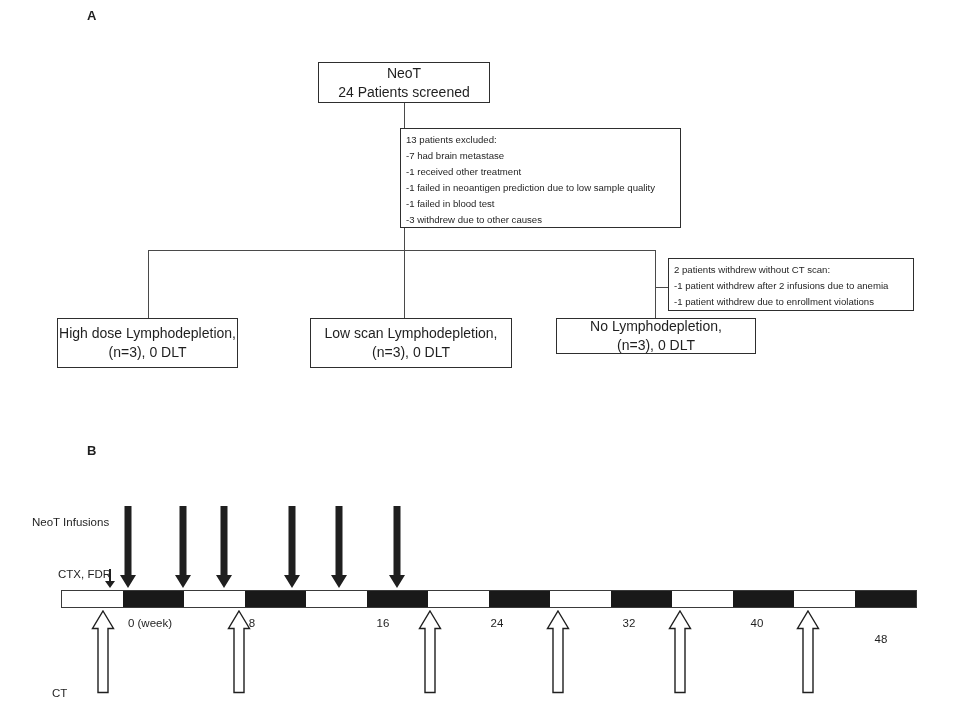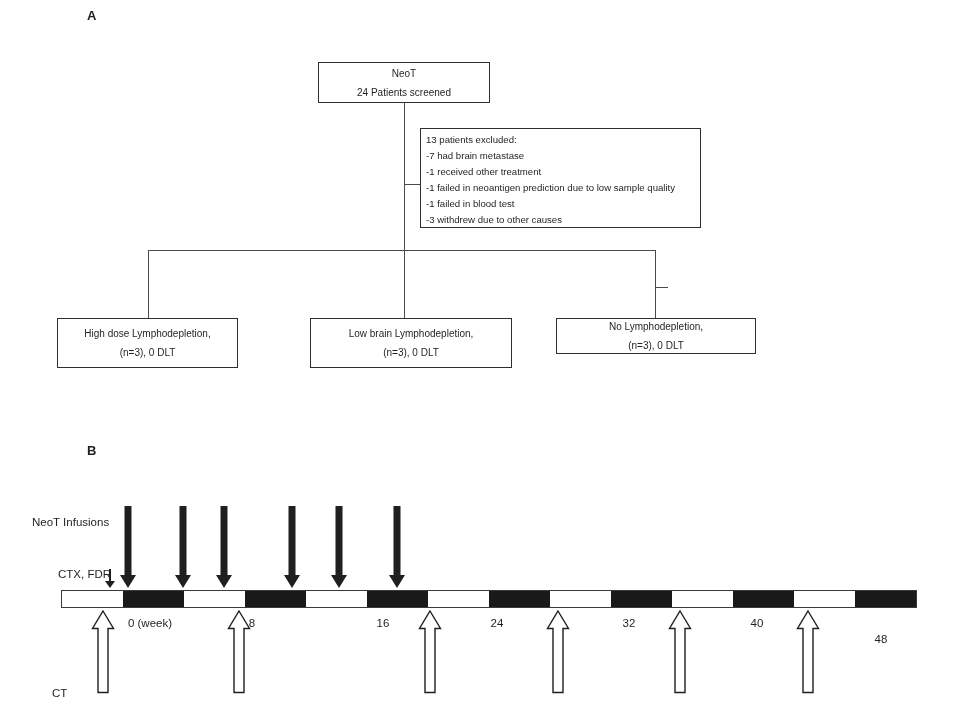--- a/index.html
+++ b/index.html
@@ -3,21 +3,21 @@
 <meta charset="utf-8">
 <style>
   html,body{margin:0;padding:0;background:#ffffff;}
   #stage{
     position:relative;width:971px;height:705px;background:#ffffff;overflow:hidden;
     font-family:"Liberation Sans","DejaVu Sans",sans-serif;color:#1f1f1f;
   }
   .plabel{position:absolute;font-size:13px;font-weight:bold;}
   .box{position:absolute;border:1.4px solid #2e2e2e;background:#fff;box-sizing:border-box;}
   .box.center{display:flex;flex-direction:column;justify-content:center;align-items:center;
-    text-align:center;font-size:10px;line-height:19px;}
+    text-align:center;font-size:14px;line-height:19px;}
   .box.small{font-size:9.6px;line-height:16px;padding:3px 5px;white-space:nowrap;}
   .cline{position:absolute;background:#4a4a4a;}
   .blabel{position:absolute;font-size:11.5px;line-height:14px;margin-top:12px;}
   .tick{position:absolute;font-size:11.5px;transform:translateX(-50%);white-space:nowrap;}
   #timeline-bar{position:absolute;border:1px solid #3a3a3a;box-sizing:border-box;
     display:flex;flex-direction:row;background:#fff;}
   .seg{height:100%;flex:1 1 0;}
   .arrow{position:absolute;}
 </style>
 </head>
@@ -33,36 +33,41 @@
   <div class="cline" style="left:148px;top:250px;width:1px;height:68px"></div>
   <div class="cline" style="left:404px;top:250px;width:1px;height:68px"></div>
   <div class="cline" style="left:655px;top:250px;width:1px;height:68px"></div>
   <div class="cline" style="left:655px;top:287px;width:13px;height:1px"></div>
 
   <div class="box center" style="left:318px;top:62px;width:172px;height:41px">
     <div>NeoT</div>
     <div>24 Patients screened</div>
   </div>
 
-  <div class="box small" style="left:420px;top:128px;width:281px;height:100px">
+  <div class="box small" style="left:400px;top:128px;width:281px;height:100px">
       <div>13 patients excluded:</div>
       <div>-7 had brain metastase</div>
       <div>-1 received other treatment</div>
       <div>-1 failed in neoantigen prediction due to low sample quality</div>
       <div>-1 failed in blood test</div>
       <div>-3 withdrew due to other causes</div>
     </div>
 
+  <div class="box small" style="left:668px;top:258px;width:246px;height:53px">
+      <div>2 patients withdrew without CT scan:</div>
+      <div>-1 patient withdrew after 2 infusions due to anemia</div>
+      <div>-1 patient withdrew due to enrollment violations</div>
+    </div>
 
   <div class="box center" style="left:57px;top:318px;width:181px;height:50px">
     <div>High dose Lymphodepletion,</div>
     <div>(n=3), 0 DLT</div>
   </div>
   <div class="box center" style="left:310px;top:318px;width:202px;height:50px">
-    <div>Low brain Lymphodepletion,</div>
+    <div>Low scan Lymphodepletion,</div>
     <div>(n=3), 0 DLT</div>
   </div>
   <div class="box center" style="left:556px;top:318px;width:200px;height:36px">
     <div>No Lymphodepletion,</div>
     <div>(n=3), 0 DLT</div>
   </div>
 
   <div class="plabel" style="left:87px;top:443px">B</div>
 
   <div class="blabel" style="left:32px;top:503px">NeoT Infusions</div>

